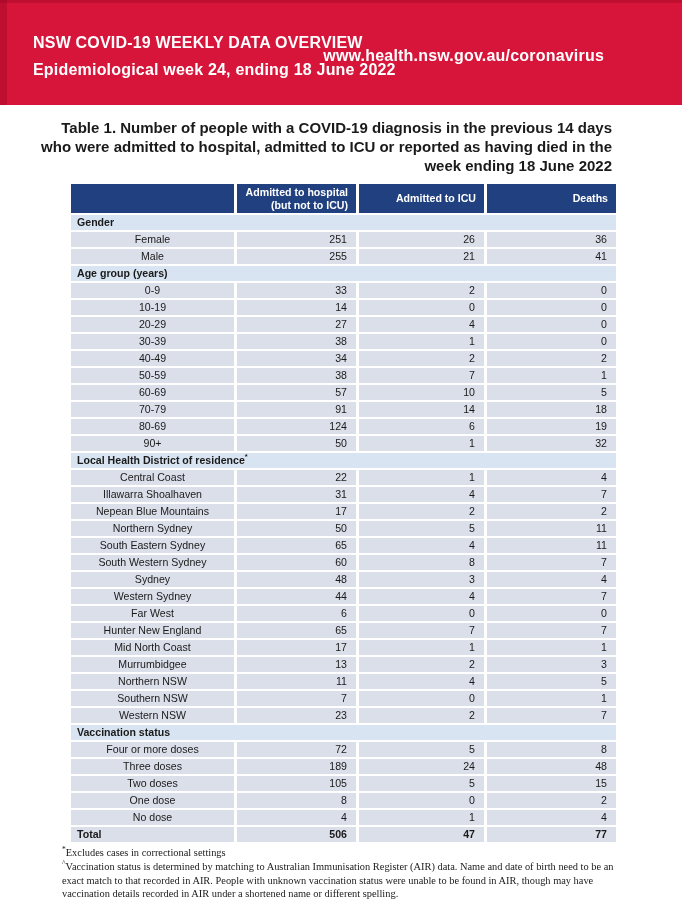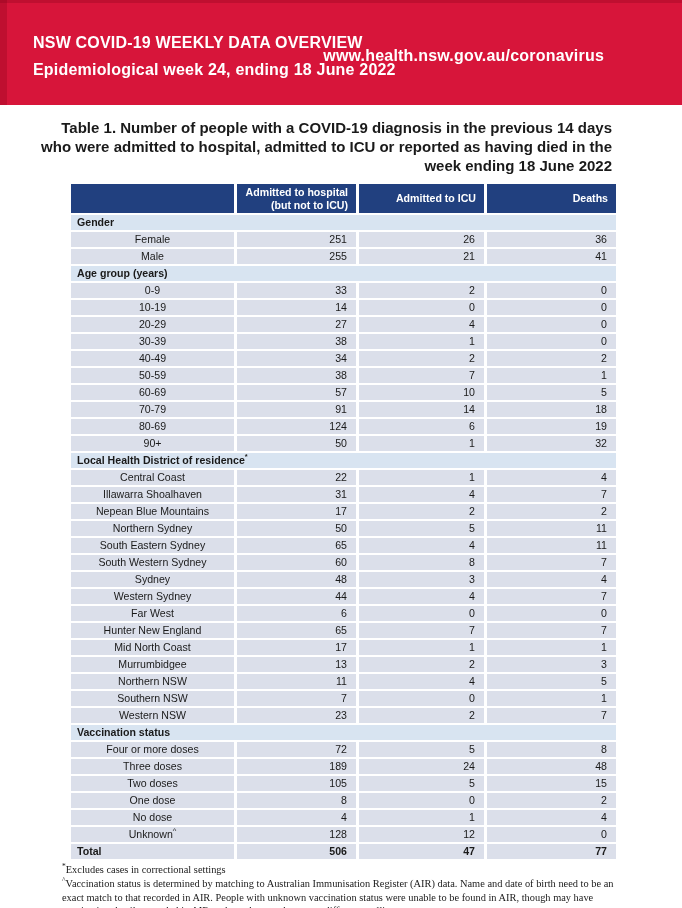--- a/index.html
+++ b/index.html
@@ -303,26 +303,20 @@
           <td class="num">8</td>
           <td class="num">0</td>
           <td class="num">2</td>
         </tr>
         <tr class="data-row">
           <td class="label">No dose</td>
           <td class="num">4</td>
           <td class="num">1</td>
           <td class="num">4</td>
         </tr>
-        <tr class="data-row">
-          <td class="label">Unknown<sup>^</sup></td>
-          <td class="num">128</td>
-          <td class="num">12</td>
-          <td class="num">0</td>
-        </tr>
         <tr class="total-row">
           <td class="label">Total</td>
           <td class="num">506</td>
           <td class="num">47</td>
           <td class="num">77</td>
         </tr>
       </tbody>
   </table>
 </div>
 

